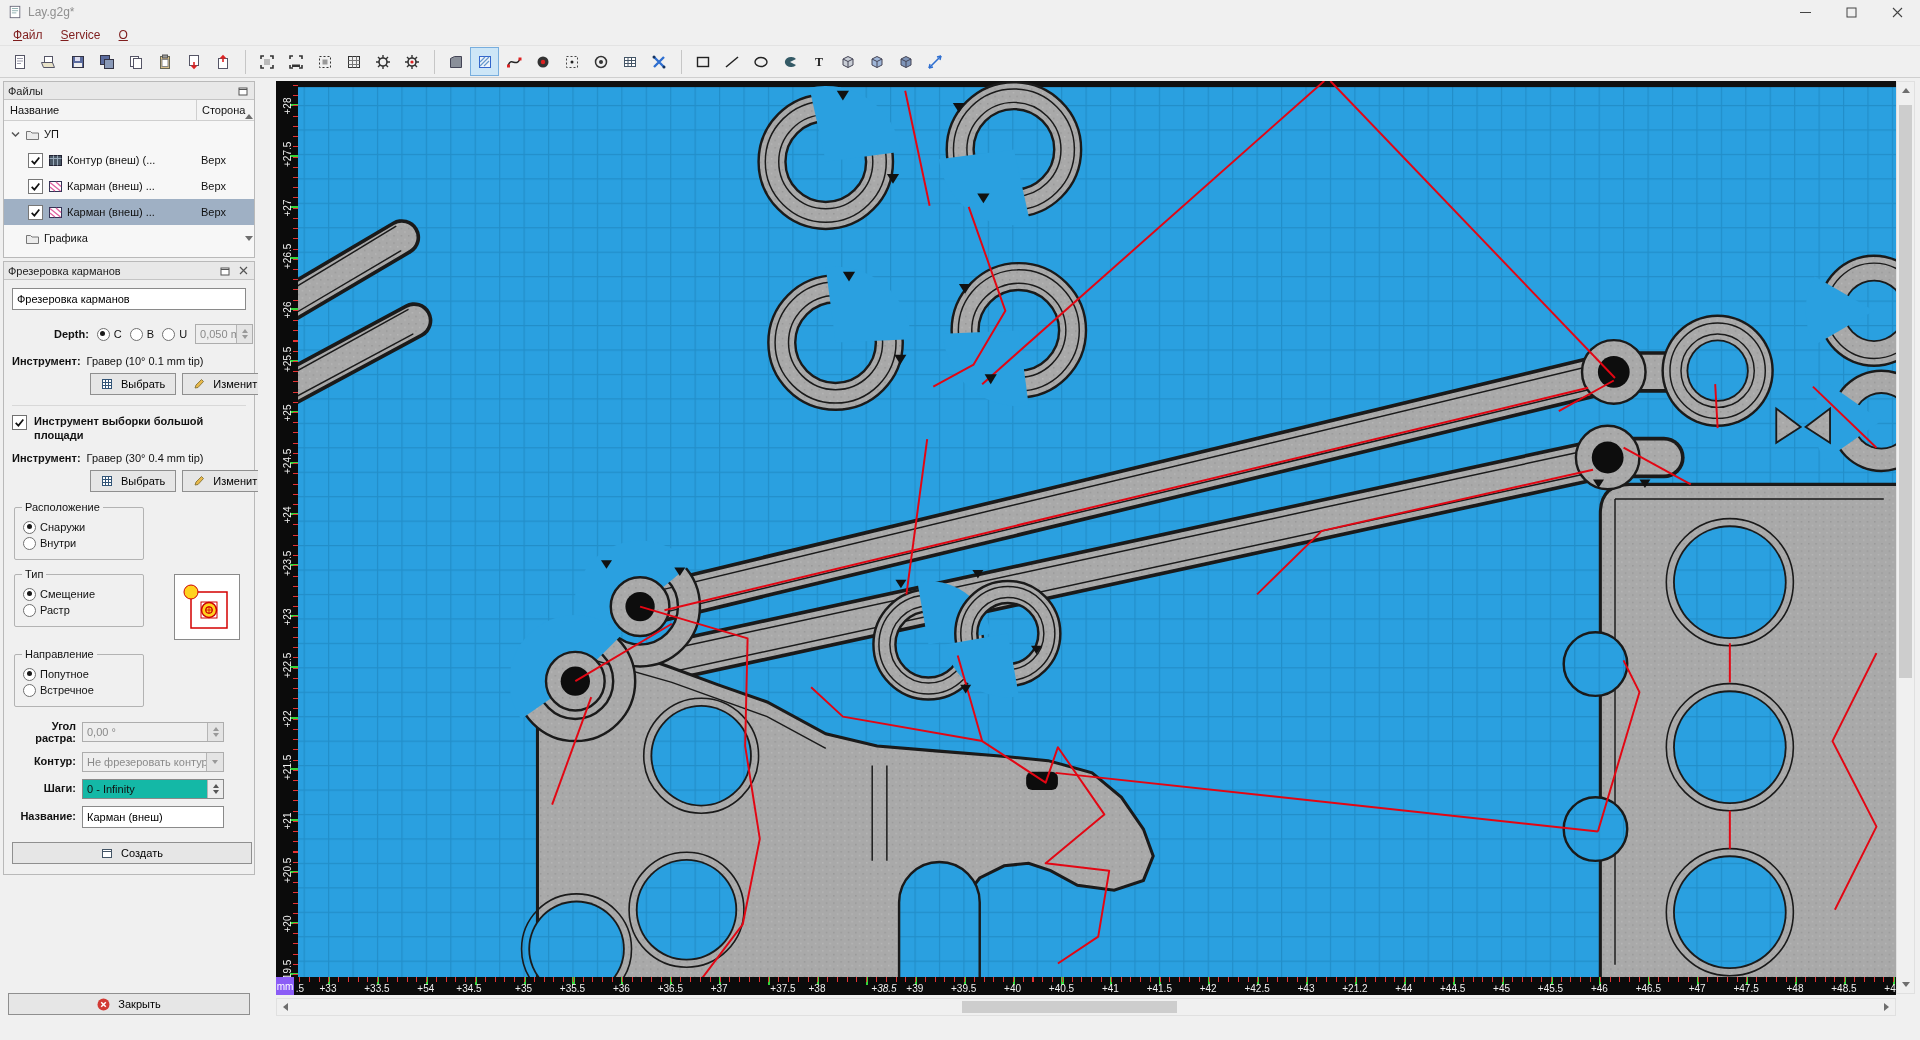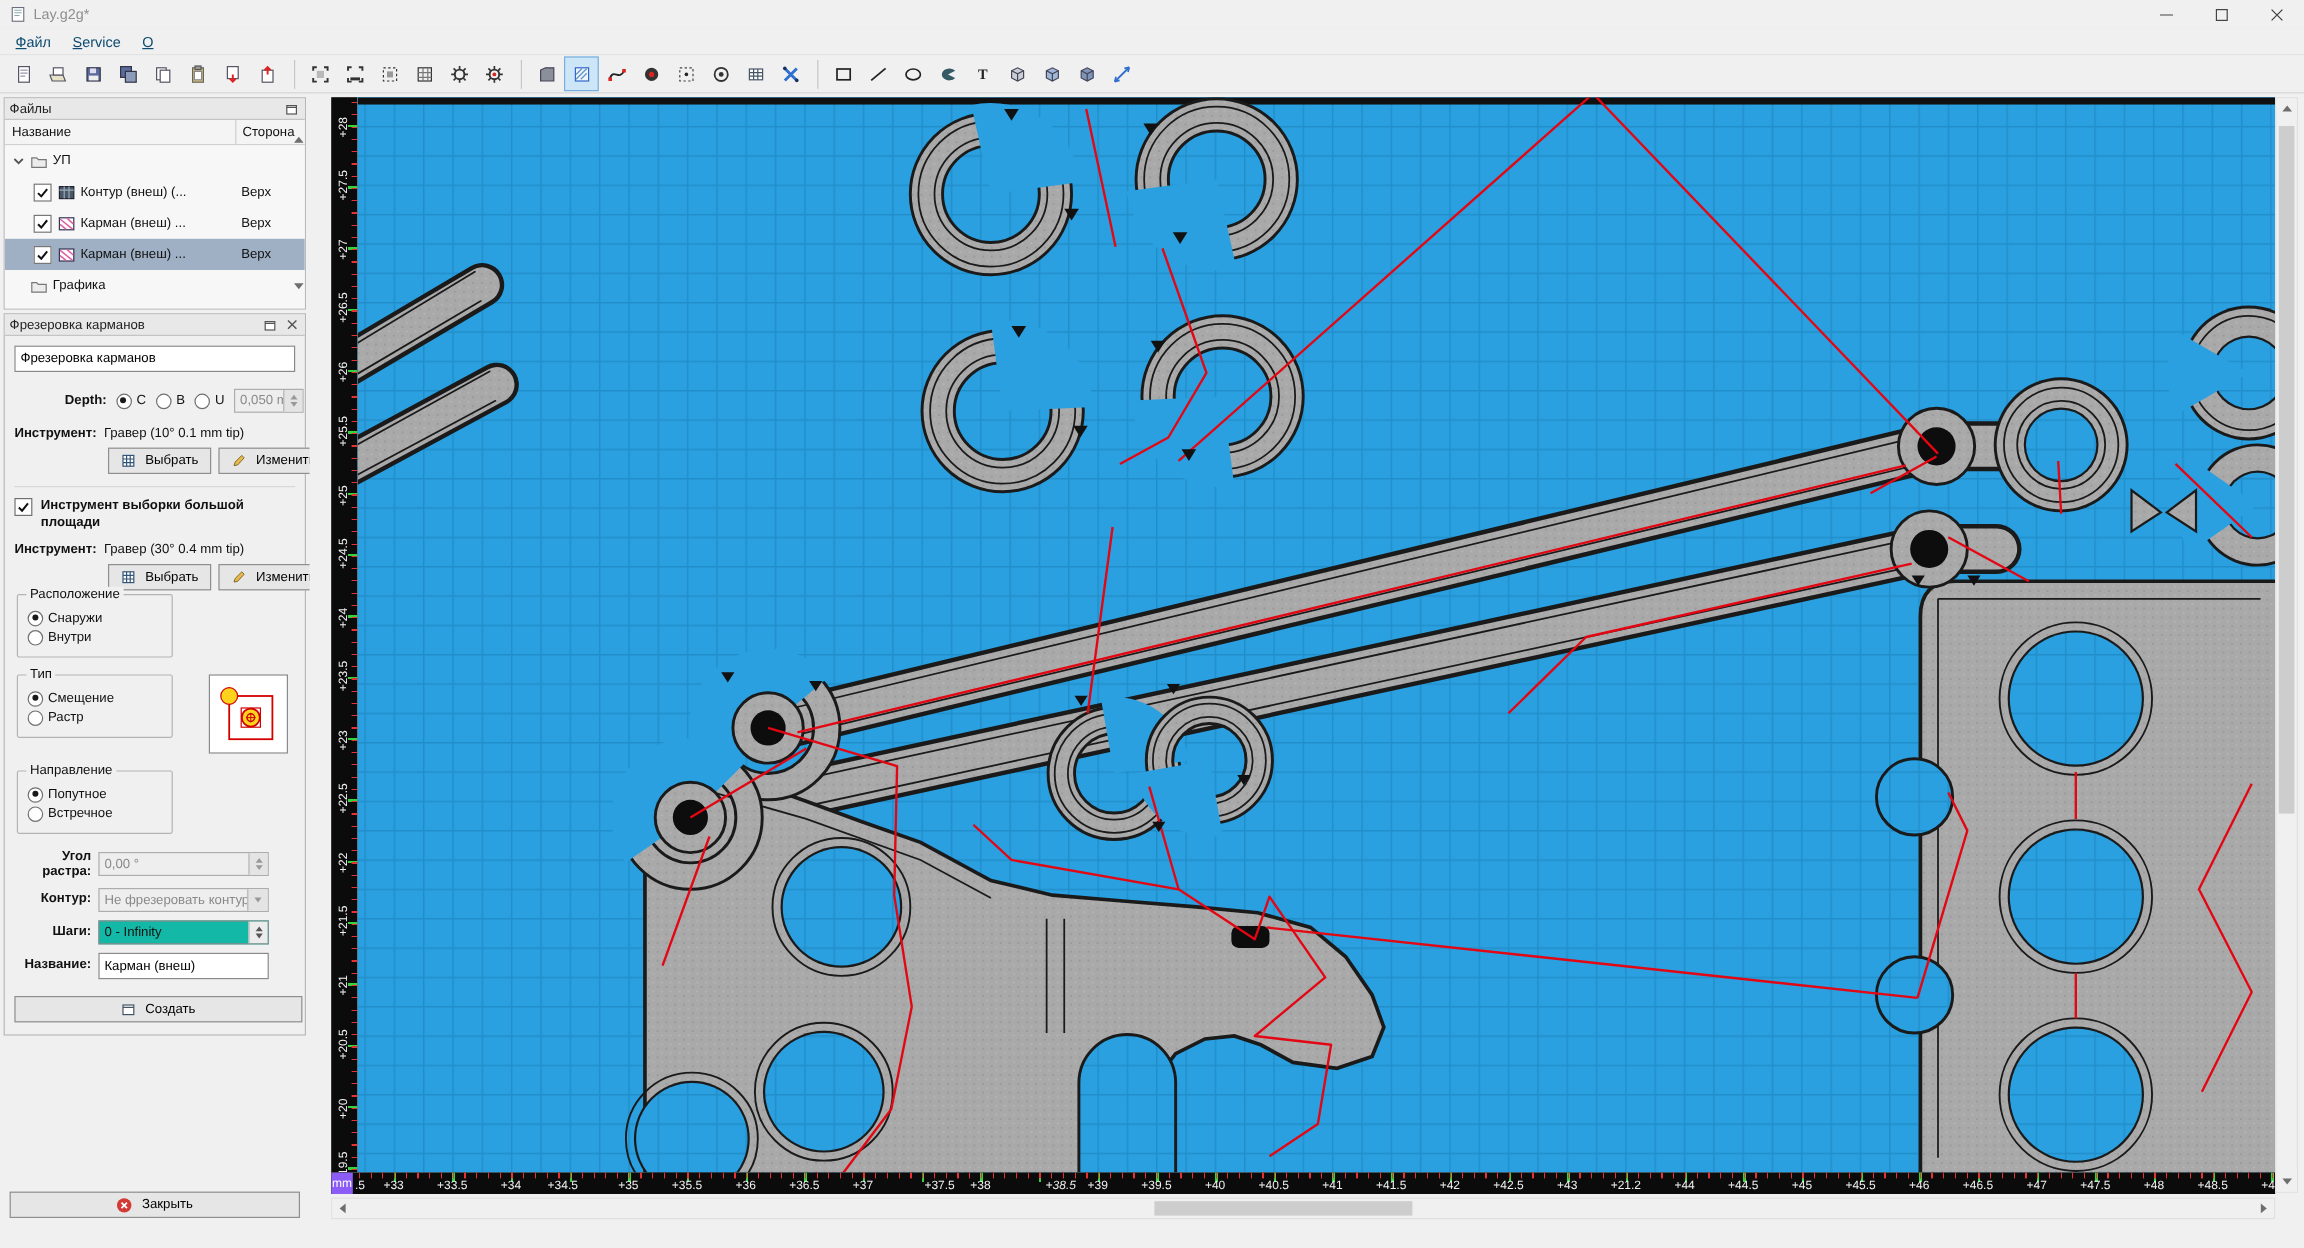--- a/index.html
+++ b/index.html
@@ -8,21 +8,21 @@
   
   .titlebar{position:absolute;left:0;top:0;width:100%;height:24px;background:#f0f0f0;
     display:flex;align-items:center;border-bottom:1px solid #e6e6e6}
   .appicon{width:14px;height:14px;margin:0 6px 0 8px}
   .titletext{color:#8f8f8f;font-size:12px}
   .winbtns{margin-left:auto;display:flex;height:100%}
   .wbtn{width:46px;height:100%;display:flex;align-items:center;justify-content:center}
   
   .menubar{position:absolute;left:0;top:24px;width:100%;height:21px;background:#f0f0f0;
     display:flex;align-items:center;padding-left:4px;box-sizing:border-box}
-  .menu-item{padding:2px 9px;font-size:12px;color:#0c4a6e}
+  .menu-item{padding:2px 9px;font-size:12px;color:#7f1d1d}
   .menu-item u{text-decoration:underline}
   
   .toolbar{position:absolute;left:0;top:45px;width:100%;height:33px;background:#f0f0f0;
     border-top:1px solid #e3e3e3;border-bottom:1px solid #cfcfcf;
     display:flex;align-items:center;padding-left:5px;box-sizing:border-box}
   .tbtn{width:29px;height:29px;display:flex;align-items:center;justify-content:center;
     border:1px solid transparent;background:transparent;padding:0;margin:0 0px}
   .tbtn.selected{background:#cde6f7;border:1px solid #78aede}
   .tbtn svg{display:block}
   .tsep{width:6px;height:24px;border-right:1px solid #c6c6c6;margin:0 6px 0 2px}
@@ -516,21 +516,21 @@
             <span>Выбрать</span>
           </button>
         <button class="btn">
             <svg width="12" height="12" viewBox="0 0 12 12">
               <path d="M2 10l1-3 5.5-5.5 2 2L5 9.5 2 10z" fill="#e8b84b" stroke="#7a6a2a" stroke-width="0.8"></path>
             </svg>
             <span>Изменить</span>
           </button>
       </div>
 
-      <div class="gbox" style="margin-top:3px">
+      <div class="gbox" style="margin-top:15px">
         <span class="gtitle">Расположение</span>
         <label class="rlabel">
             <span class="radio sel"></span>
             <span>Снаружи</span>
           </label>
         <label class="rlabel">
             <span class="radio"></span>
             <span>Внутри</span>
           </label>
       </div>
@@ -857,21 +857,21 @@
       </g>
     </svg>
   </div>
 
   <div class="hruler" id="hruler">
     <div class="hticks"></div>
     <span class="mmcorner">mm</span>
     <span class="hlab" style="left:24px">.5</span>
   <span class="hlab" style="left: 52px;">+33</span>
       <span class="hlab" style="left: 100.9px;">+33.5</span>
-      <span class="hlab" style="left: 149.8px;">+34</span>
+      <span class="hlab" style="left: 149.8px;">+54</span>
       <span class="hlab" style="left: 193px; margin-top: 18px;">+34.5</span>
       <span class="hlab" style="left: 247.6px;">+35</span>
       <span class="hlab" style="left: 296.5px;">+35.5</span>
       <span class="hlab" style="left: 345.4px;">+36</span>
       <span class="hlab" style="left: 394.3px;">+36.5</span>
       <span class="hlab" style="left: 443.2px;">+37</span>
       <span class="hlab" style="left: 507px;">+37.5</span>
       <span class="hlab" style="left: 541px;">+38</span>
       <span class="hlab" style="left: 608px; font-style: italic;">+38.5</span>
       <span class="hlab" style="left: 638.8px;">+39</span>

